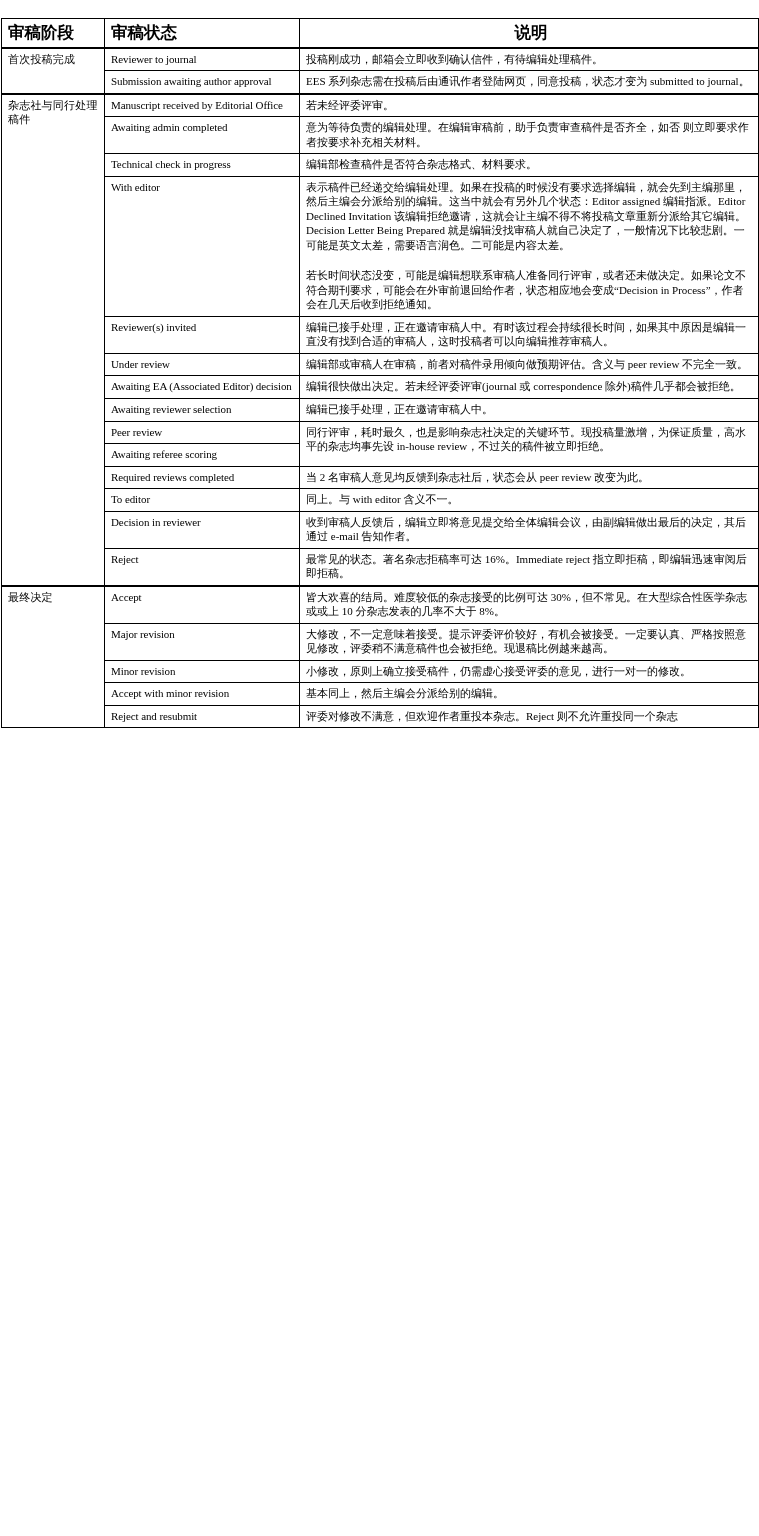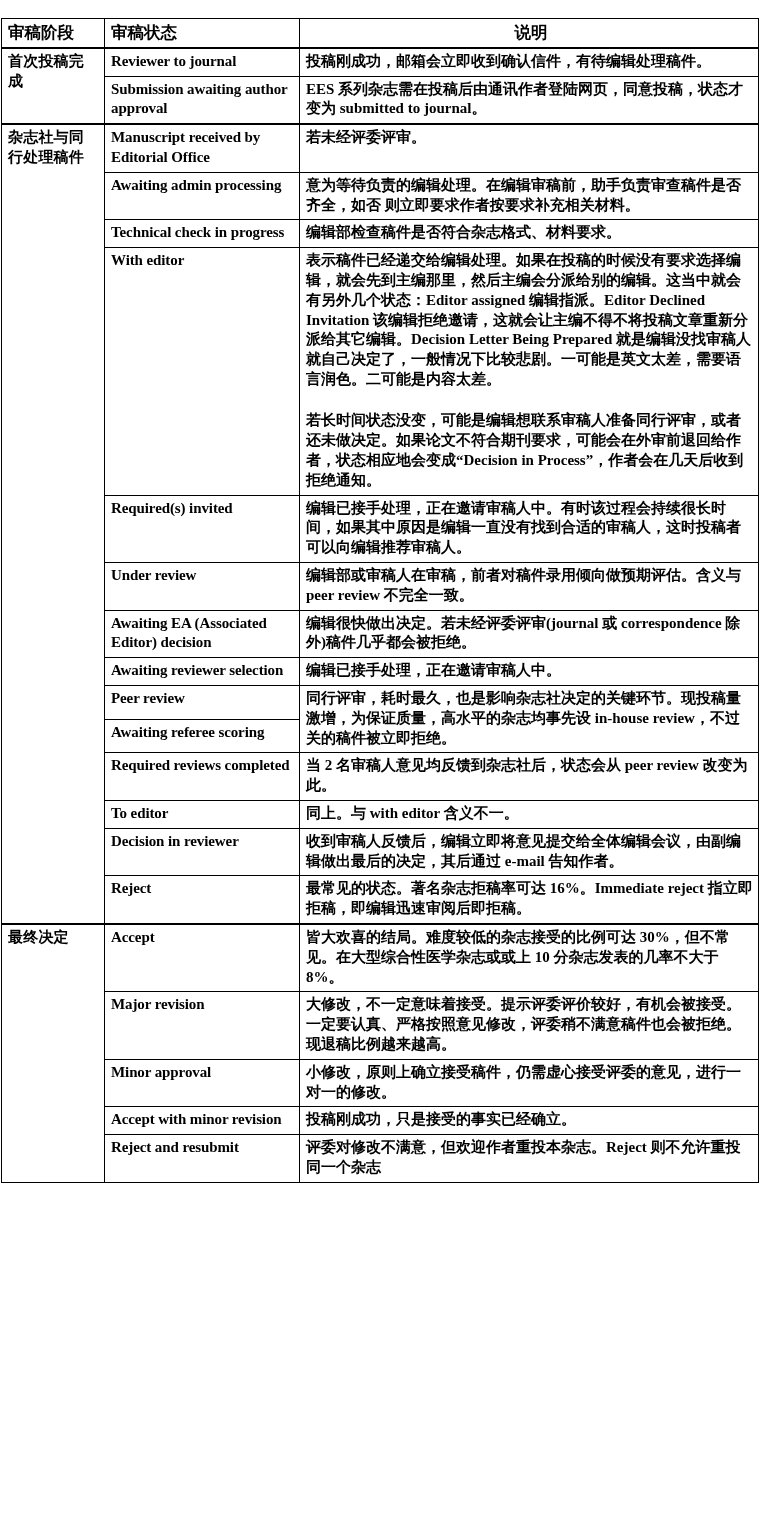--- a/index.html
+++ b/index.html
@@ -31,22 +31,22 @@
   table.review-table col.c-status { width: 195px; }
   table.review-table col.c-desc   { width: 459px; }
 
   table.review-table td,
   table.review-table th {
     border: 1px solid #000000;
     vertical-align: top;
     padding: 3px 5px 4px 6px;
     box-sizing: border-box;
     line-height: 1.32;
-    font-size: 15px;
-    font-weight: bold;
+    font-size: 11px;
+    font-weight: normal;
     text-align: left;
   }
 
   
   tr.head-row th {
     font-weight: bold;
     font-size: 16.5px;
     padding-top: 3px;
     padding-bottom: 3px;
     border-bottom: 2px solid #000;
@@ -123,40 +123,40 @@
           </td>
         </tr>
         <tr class="group-start">
           <td class="stage-cell" rowspan="14">杂志社与同行处理稿件</td>
           <td class="status-cell">Manuscript received by Editorial Office</td>
           <td class="desc-cell">
             <p>若未经评委评审。</p>
           </td>
         </tr>
         <tr>
-          <td class="status-cell">Awaiting admin processing</td>
+          <td class="status-cell">Awaiting admin completed</td>
           <td class="desc-cell">
             <p>意为等待负责的编辑处理。在编辑审稿前，助手负责审查稿件是否齐全，如否 则立即要求作者按要求补充相关材料。</p>
           </td>
         </tr>
         <tr>
           <td class="status-cell">Technical check in progress</td>
           <td class="desc-cell">
             <p>编辑部检查稿件是否符合杂志格式、材料要求。</p>
           </td>
         </tr>
         <tr>
           <td class="status-cell">With editor</td>
           <td class="desc-cell">
             <p>表示稿件已经递交给编辑处理。如果在投稿的时候没有要求选择编辑，就会先到主编那里，然后主编会分派给别的编辑。这当中就会有另外几个状态：Editor assigned 编辑指派。Editor Declined Invitation 该编辑拒绝邀请，这就会让主编不得不将投稿文章重新分派给其它编辑。Decision Letter Being Prepared 就是编辑没找审稿人就自己决定了，一般情况下比较悲剧。一可能是英文太差，需要语言润色。二可能是内容太差。</p>
             <p class="gap-para">若长时间状态没变，可能是编辑想联系审稿人准备同行评审，或者还未做决定。如果论文不符合期刊要求，可能会在外审前退回给作者，状态相应地会变成“Decision in Process”，作者会在几天后收到拒绝通知。</p>
           </td>
         </tr>
         <tr>
-          <td class="status-cell">Required(s) invited</td>
+          <td class="status-cell">Reviewer(s) invited</td>
           <td class="desc-cell">
             <p>编辑已接手处理，正在邀请审稿人中。有时该过程会持续很长时间，如果其中原因是编辑一直没有找到合适的审稿人，这时投稿者可以向编辑推荐审稿人。</p>
           </td>
         </tr>
         <tr>
           <td class="status-cell">Under review</td>
           <td class="desc-cell">
             <p>编辑部或审稿人在审稿，前者对稿件录用倾向做预期评估。含义与 peer review 不完全一致。</p>
           </td>
         </tr>
@@ -212,29 +212,29 @@
             <p>皆大欢喜的结局。难度较低的杂志接受的比例可达 30%，但不常见。在大型综合性医学杂志或或上 10 分杂志发表的几率不大于 8%。</p>
           </td>
         </tr>
         <tr>
           <td class="status-cell">Major revision</td>
           <td class="desc-cell">
             <p>大修改，不一定意味着接受。提示评委评价较好，有机会被接受。一定要认真、严格按照意见修改，评委稍不满意稿件也会被拒绝。现退稿比例越来越高。</p>
           </td>
         </tr>
         <tr>
-          <td class="status-cell">Minor approval</td>
+          <td class="status-cell">Minor revision</td>
           <td class="desc-cell">
             <p>小修改，原则上确立接受稿件，仍需虚心接受评委的意见，进行一对一的修改。</p>
           </td>
         </tr>
         <tr>
           <td class="status-cell">Accept with minor revision</td>
           <td class="desc-cell">
-            <p>投稿刚成功，只是接受的事实已经确立。</p>
+            <p>基本同上，然后主编会分派给别的编辑。</p>
           </td>
         </tr>
         <tr>
           <td class="status-cell">Reject and resubmit</td>
           <td class="desc-cell">
             <p>评委对修改不满意，但欢迎作者重投本杂志。Reject 则不允许重投同一个杂志</p>
           </td>
         </tr>
       </tbody>
   </table>

